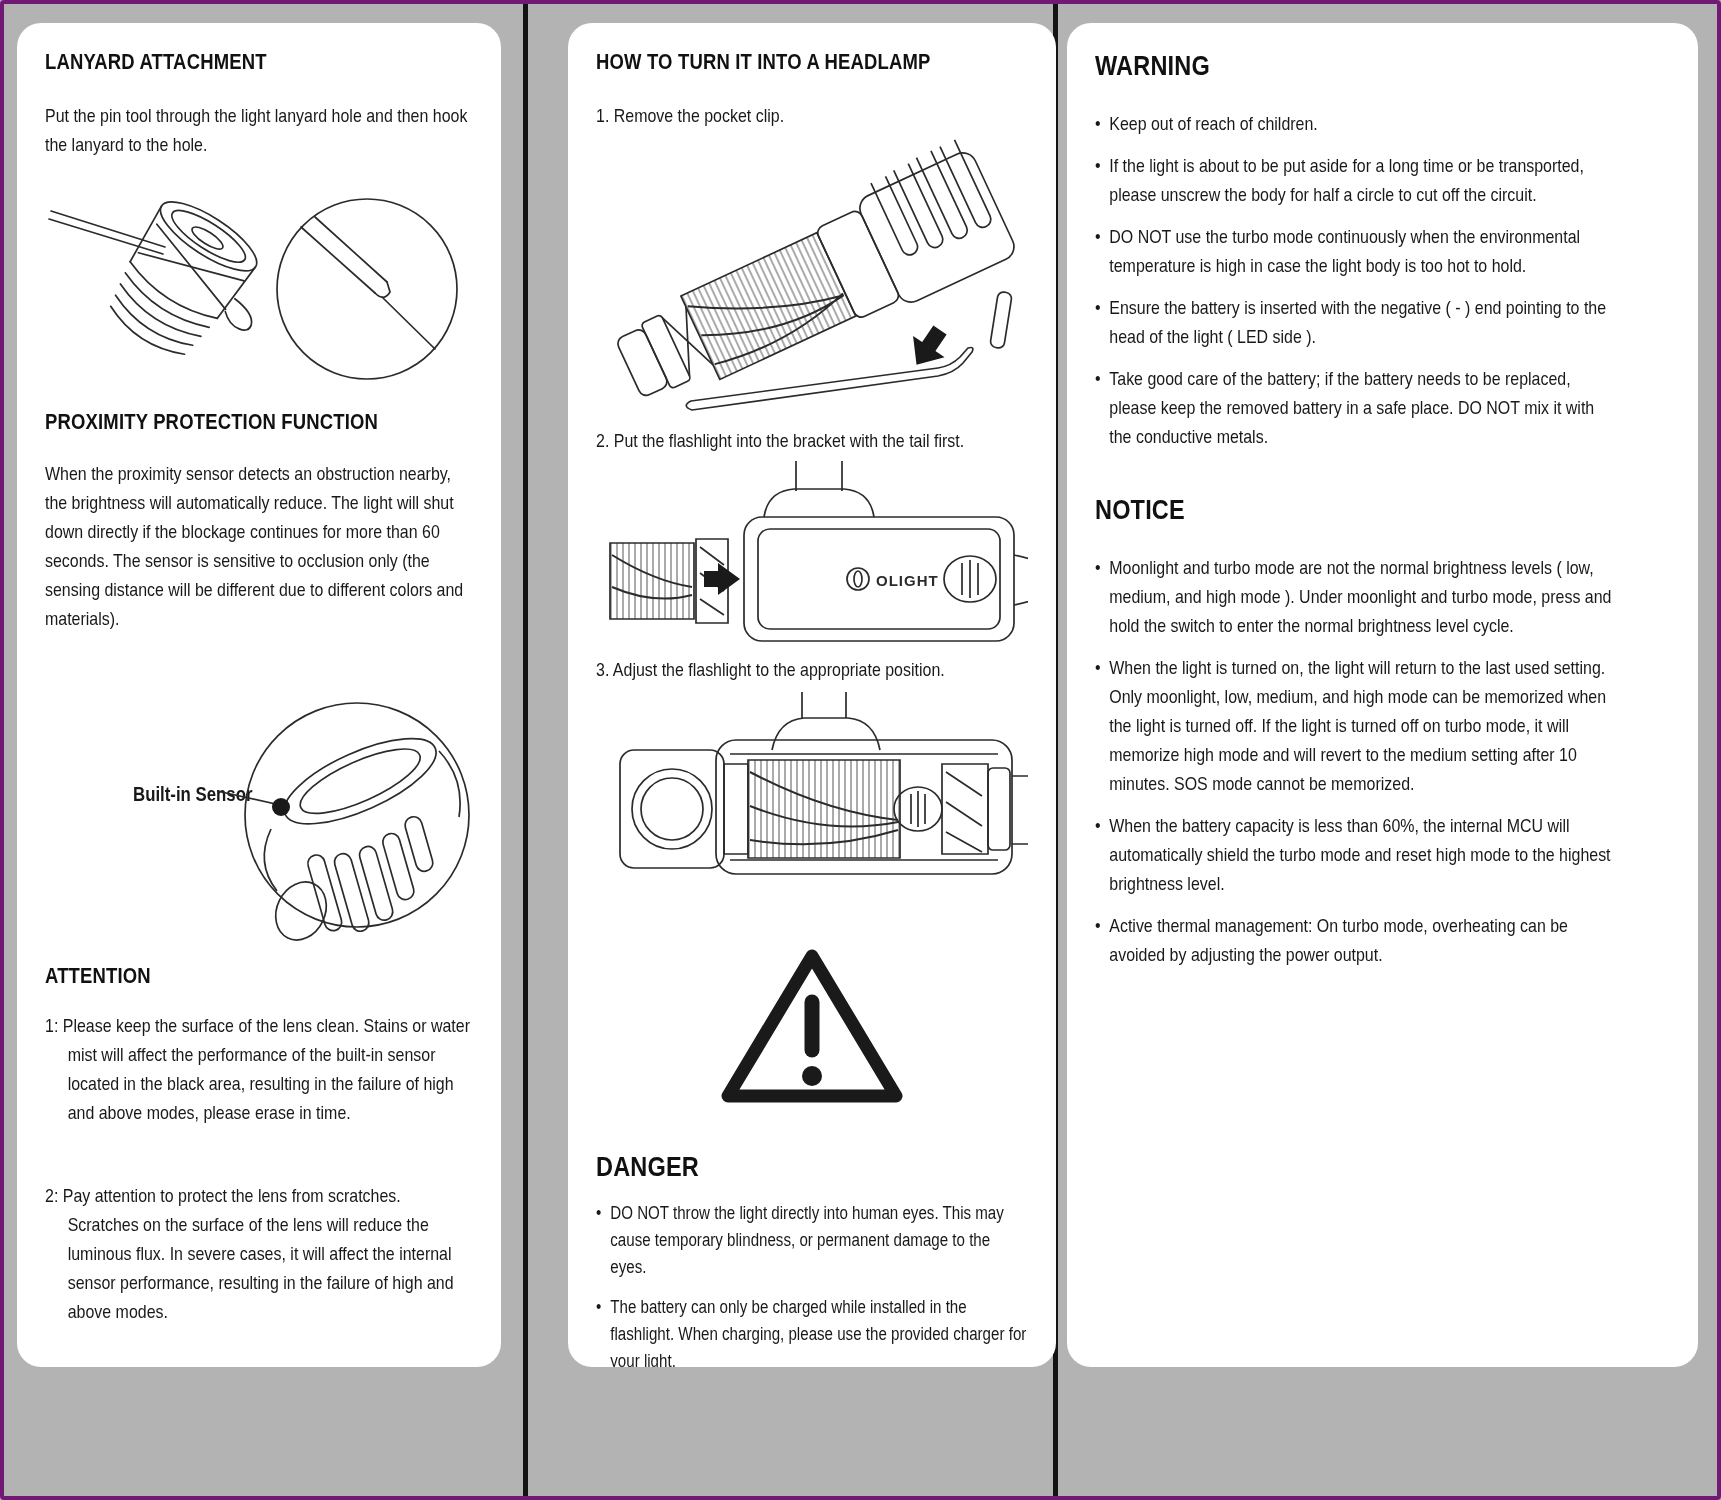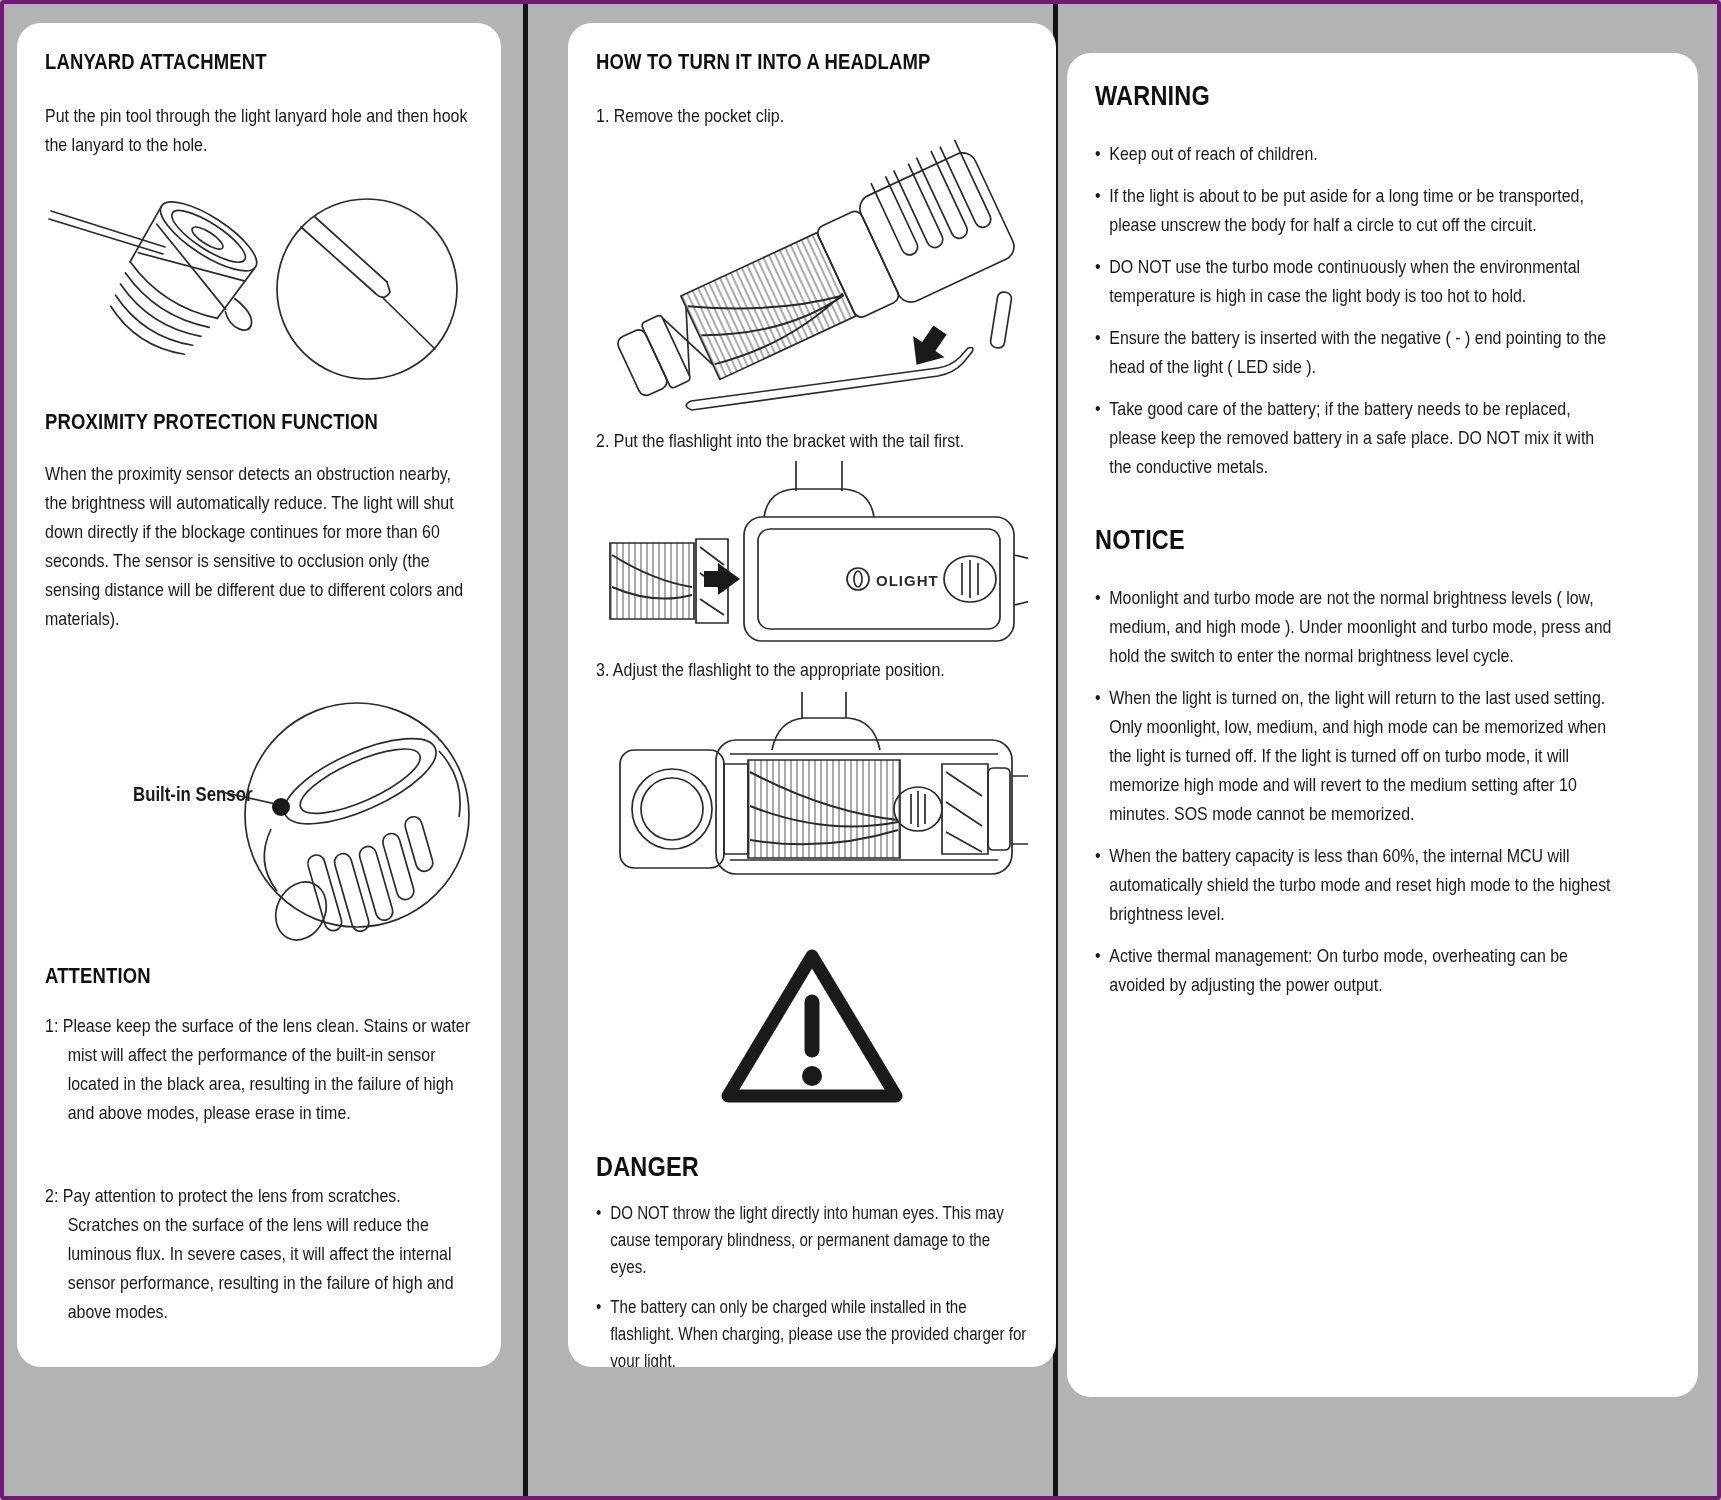--- a/index.html
+++ b/index.html
@@ -10,21 +10,21 @@
   }
   .divider { position:absolute; top:0; bottom:0; width:5px; background:#131313; }
   .d1 { left:519px; } .d2 { left:1049px; }
 
   .panel {
     position:absolute; top:19px; height:1344px; background:#ffffff;
     border-radius:24px; box-sizing:border-box; padding:26px 28px 0 28px; overflow:hidden;
   }
   .panel.left   { left:13px;   width:484px; }
   .panel.middle { left:536px;  width:488px;margin-left:28px; }
-  .panel.right  { left:1063px; width:631px;margin-top:30px; }
+  .panel.right  { left:1063px; width:631px; }
 
   
   .cx { transform:scaleX(0.84); transform-origin:0 0; width:119.04%; }
 
   h2 { margin:0; font-size:22px; line-height:26px; font-weight:bold; color:#111; letter-spacing:0.2px; }
   h2.h-big { font-size:28px; line-height:34px; }
   p, li { margin:0; font-size:19px; line-height:29px; }
 
   .mb26 { margin-bottom:26px; } .mb24 { margin-bottom:24px; } .mb22 { margin-bottom:22px; }
 

